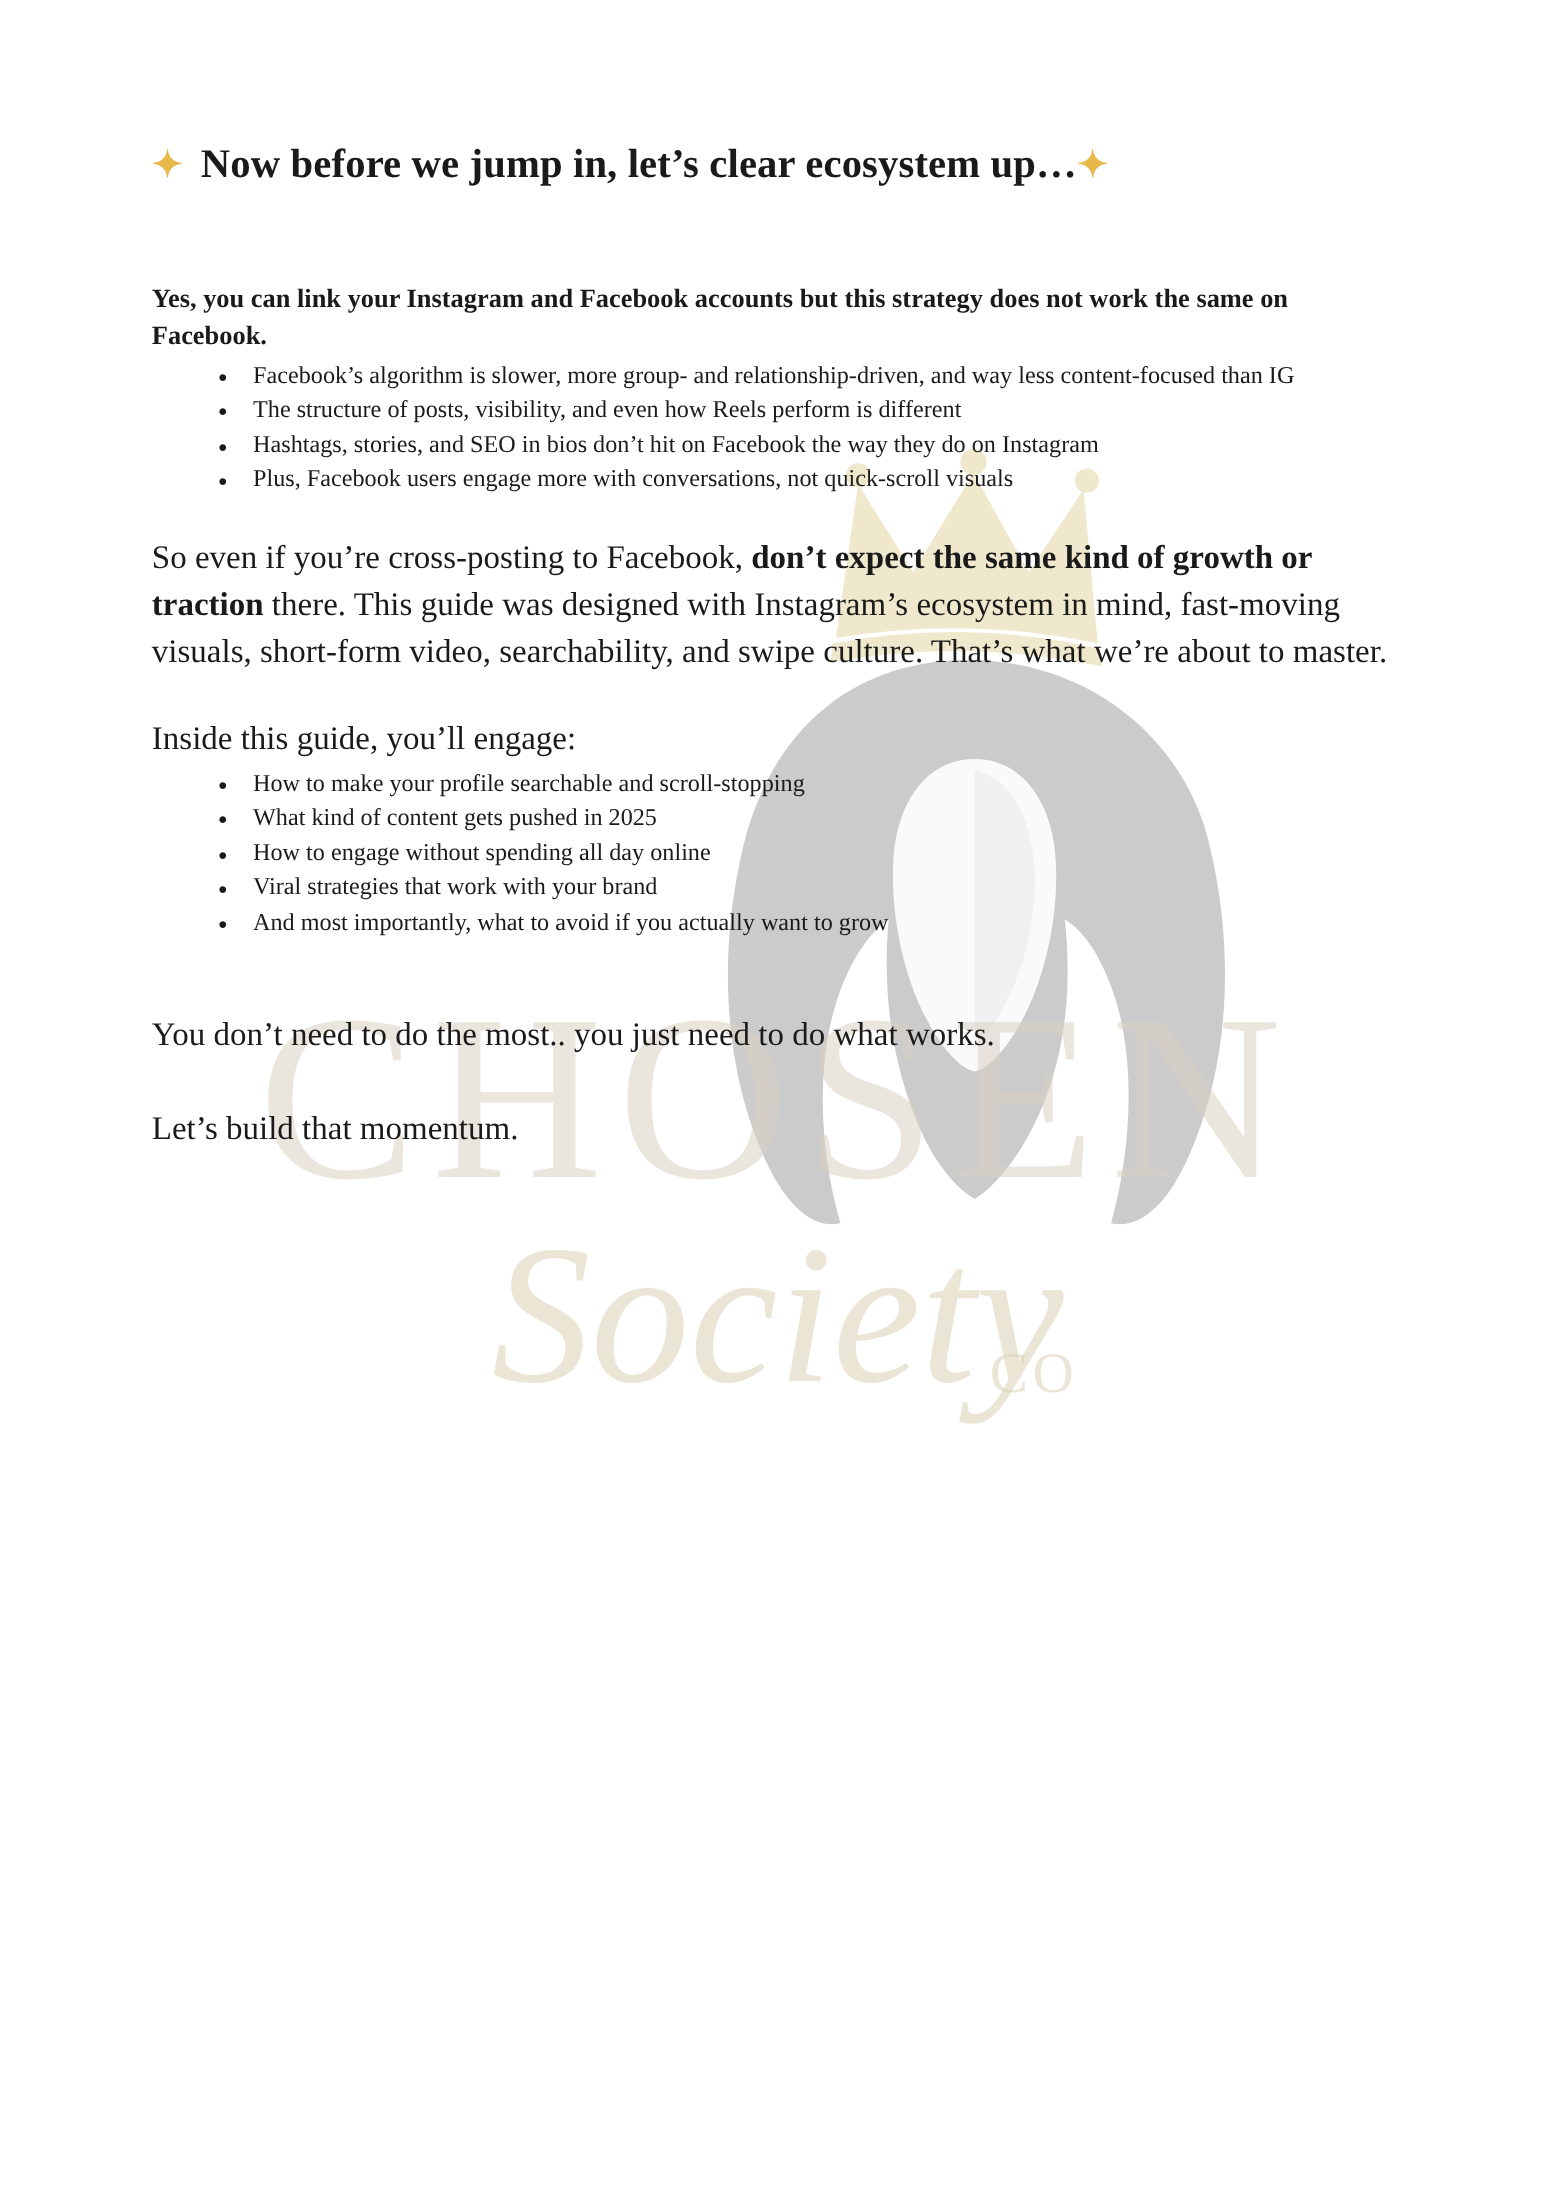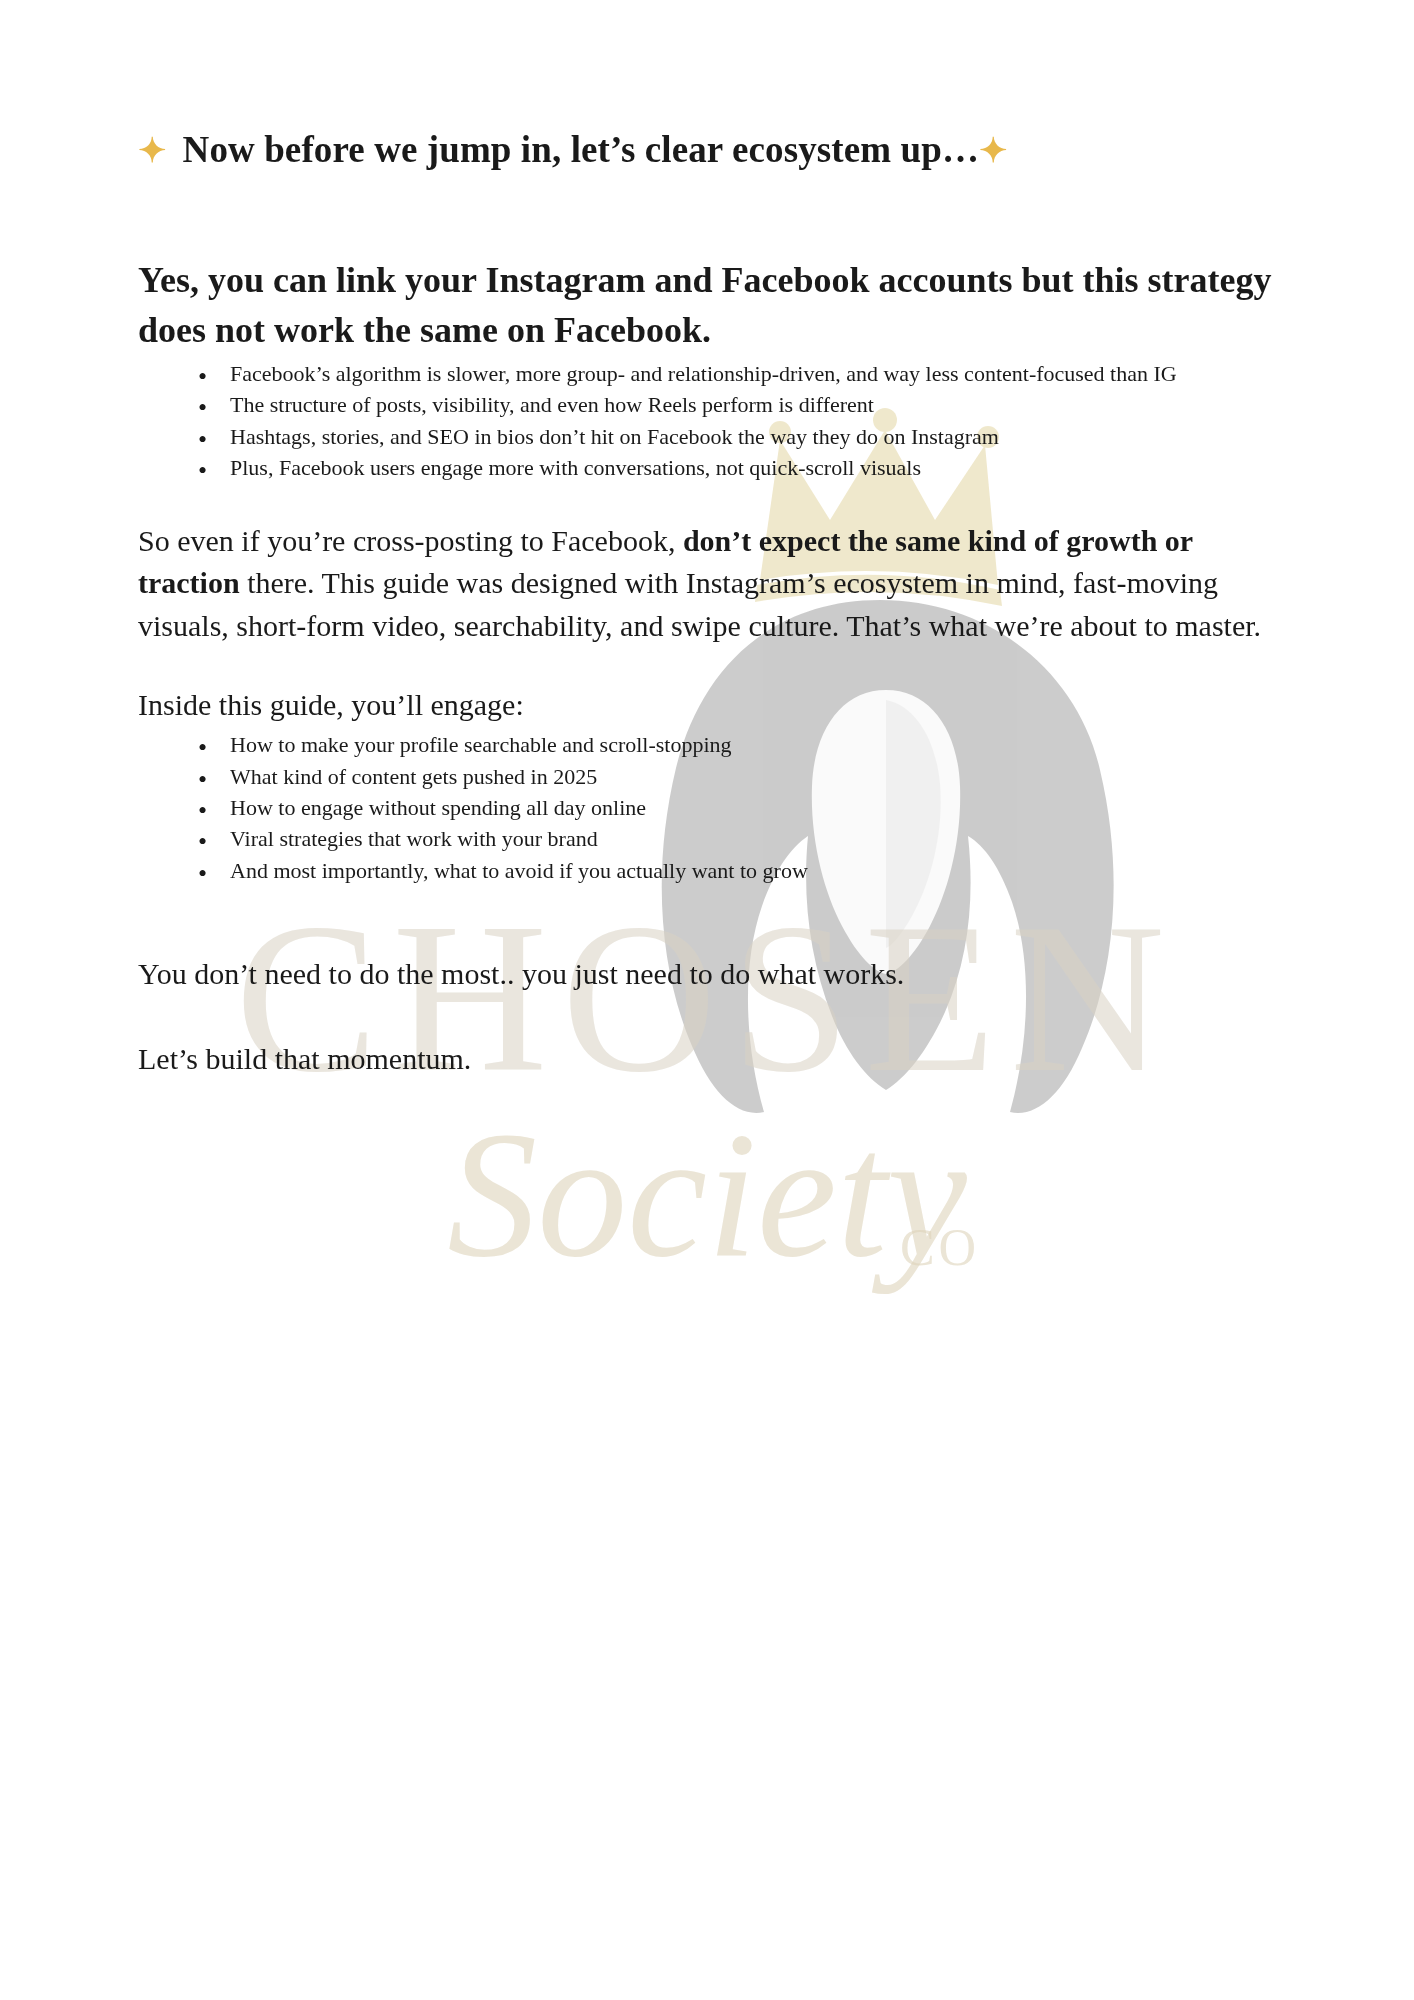--- a/index.html
+++ b/index.html
@@ -43,21 +43,21 @@
     margin: 0 0 0 0;
     white-space: nowrap;
   }
   .doc-title .sparkle {
     color: #e8b84b;
     font-size: 34px;
   }
   .doc-title .sparkle.lead { margin-right: 16px; }
 
   .lead-bold {
-    font-size: 36px;
+    font-size: 24px;
     font-weight: bold;
     line-height: 1.38;
     margin: 84px 0 0 0;
     max-width: 1140px;
   }
 
   .para {
     font-size: 30px;
     line-height: 1.43;
     margin: 36px 0 0 0;

